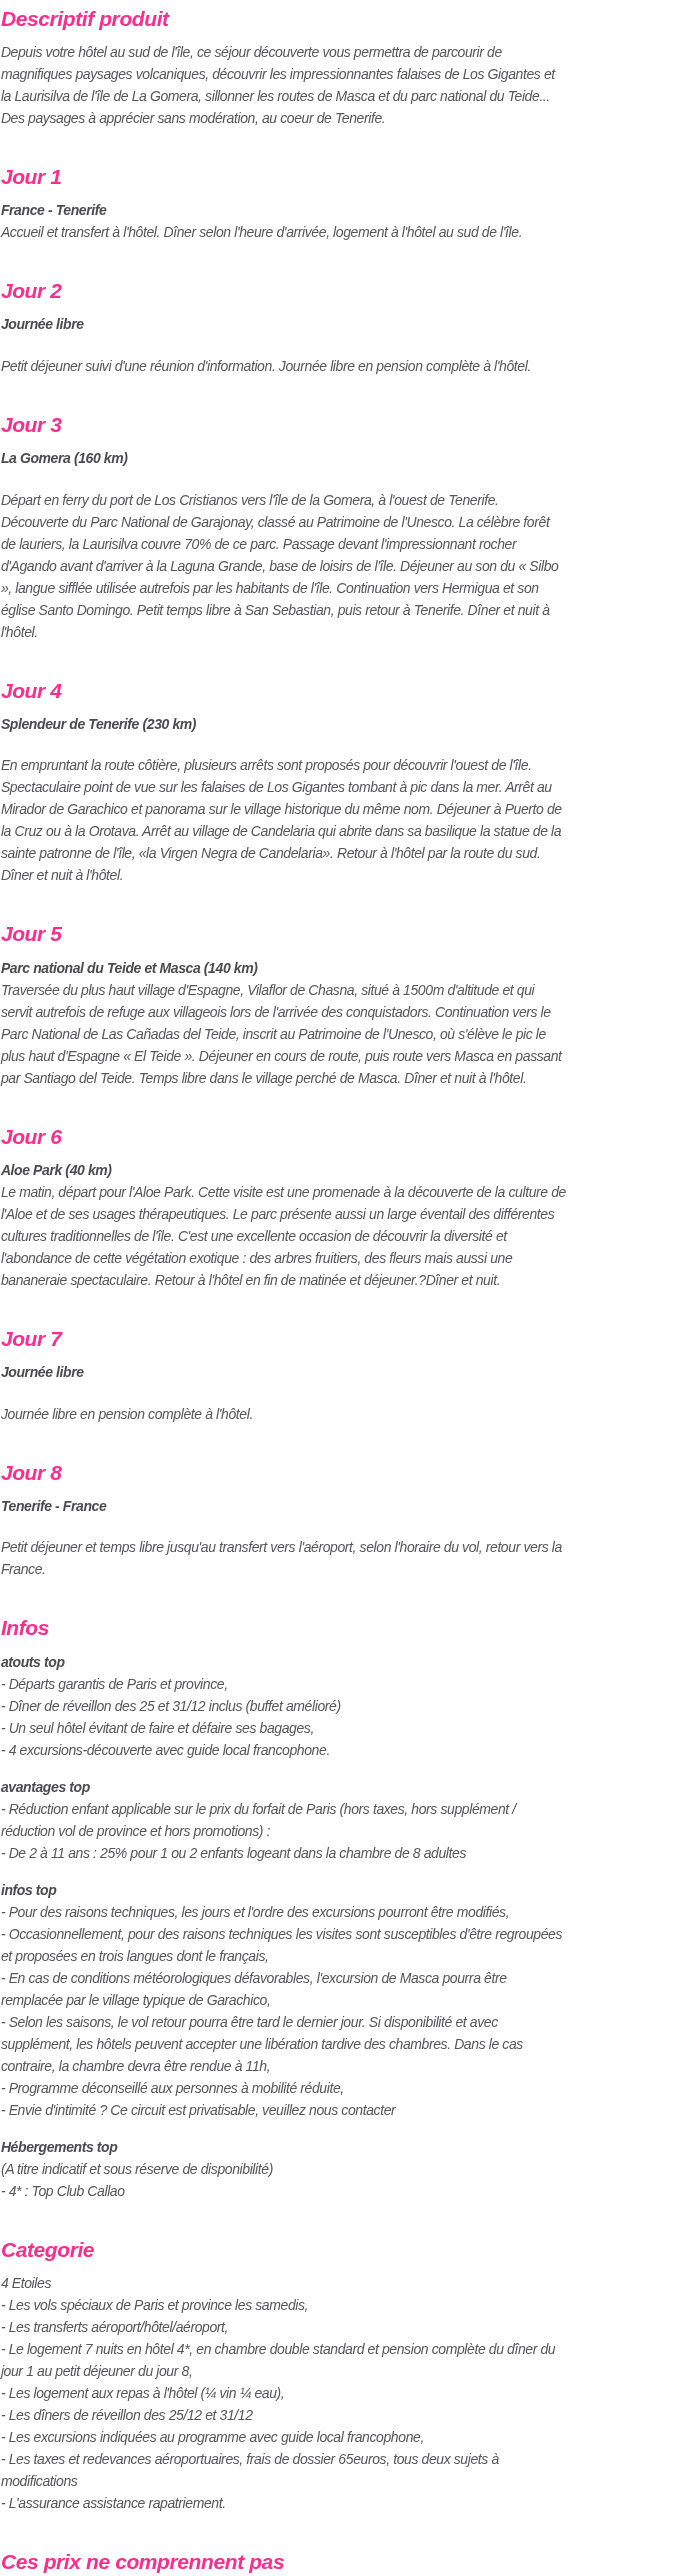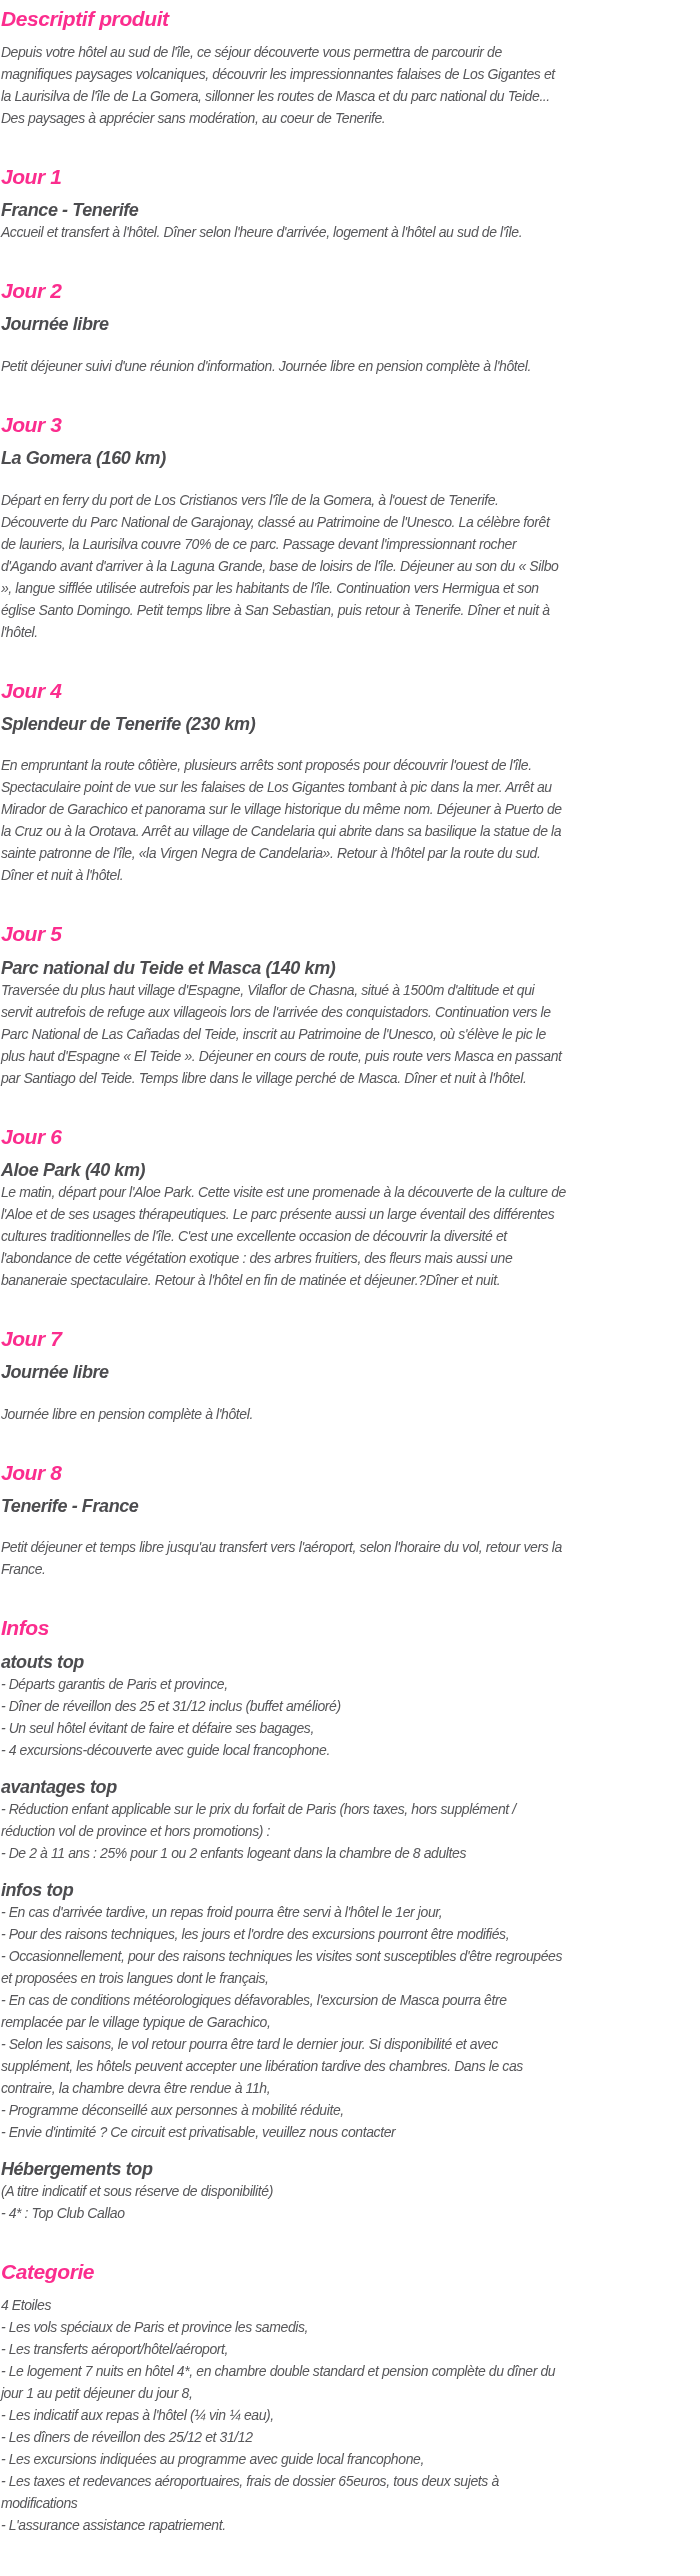--- a/index.html
+++ b/index.html
@@ -18,21 +18,21 @@
     color: #fb2d8e;
     font-size: 21px;
     line-height: 28px;
     font-weight: 700;
     font-style: italic;
     letter-spacing: -0.4px;
     margin: 34px 0 8.3px 0;
   }
   h2.sec-title.first { margin-top: 4.6px; }
   .subtitle {
-    font-size: 18px;
+    font-size: 14px;
     line-height: 22px;
     font-weight: 700;
     color: #4c4c4f;
     margin: 0;
     letter-spacing: -0.4px;
   }
   .body-text, .line {
     font-size: 14px;
     line-height: 22px;
     font-weight: 400;
@@ -113,21 +113,20 @@
     </div>
 
     <div class="group">
       <p class="subtitle">avantages top</p>
       <div class="line">- Réduction enfant applicable sur le prix du forfait de Paris (hors taxes, hors supplément / réduction vol de province et hors promotions) :</div>
       <div class="line">- De 2 à 11 ans : 25% pour 1 ou 2 enfants logeant dans la chambre de 8 adultes</div>
     </div>
 
     <div class="group">
       <p class="subtitle">infos top</p>
-      <div class="line">- En cas d'arrivée tardive, un repas froid pourra être servi à l'hôtel le 1er jour,</div>
       <div class="line">- Pour des raisons techniques, les jours et l'ordre des excursions pourront être modifiés,</div>
       <div class="line">- Occasionnellement, pour des raisons techniques les visites sont susceptibles d'être regroupées et proposées en trois langues dont le français,</div>
       <div class="line">- En cas de conditions météorologiques défavorables, l'excursion de Masca pourra être remplacée par le village typique de Garachico,</div>
       <div class="line">- Selon les saisons, le vol retour pourra être tard le dernier jour. Si disponibilité et avec supplément, les hôtels peuvent accepter une libération tardive des chambres. Dans le cas contraire, la chambre devra être rendue à 11h,</div>
       <div class="line">- Programme déconseillé aux personnes à mobilité réduite,</div>
       <div class="line">- Envie d'intimité ? Ce circuit est privatisable, veuillez nous contacter</div>
     </div>
 
     <div class="group">
       <p class="subtitle">Hébergements top</p>
@@ -138,21 +137,21 @@
 
   <section>
     <h2 class="sec-title">Categorie</h2>
     <p class="body-text">4 Etoiles</p>
   </section>
 
   <section>
     <div class="line">- Les vols spéciaux de Paris et province les samedis,</div>
     <div class="line">- Les transferts aéroport/hôtel/aéroport,</div>
     <div class="line">- Le logement 7 nuits en hôtel 4*, en chambre double standard et pension complète du dîner du jour 1 au petit déjeuner du jour 8,</div>
-    <div class="line">- Les indicatif aux repas à l'hôtel (¼ vin ¼ eau),</div>
+    <div class="line">- Les logement aux repas à l'hôtel (¼ vin ¼ eau),</div>
     <div class="line">- Les dîners de réveillon des 25/12 et 31/12</div>
     <div class="line">- Les excursions indiquées au programme avec guide local francophone,</div>
     <div class="line">- Les taxes et redevances aéroportuaires, frais de dossier 65euros, tous deux sujets à modifications</div>
     <div class="line">- L'assurance assistance rapatriement.</div>
   </section>
 
   <section>
     <h2 class="sec-title">Ces prix ne comprennent pas</h2>
     <div class="line spaced-item">- Les boissons et les repas non mentionnés, les pourboires et les dépenses d'ordre personnel</div>
     <div class="line spaced-item">- Les visites non mentionnés au programme et le port des bagages</div>

